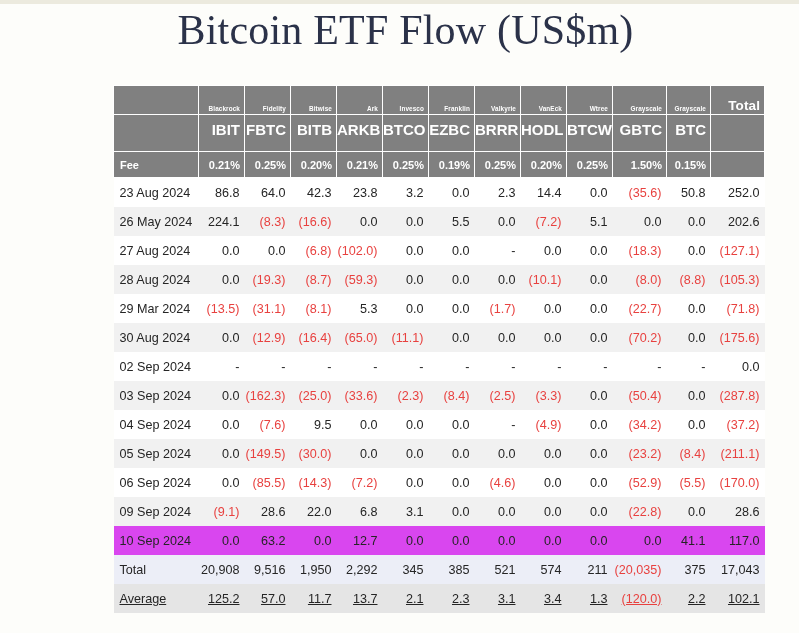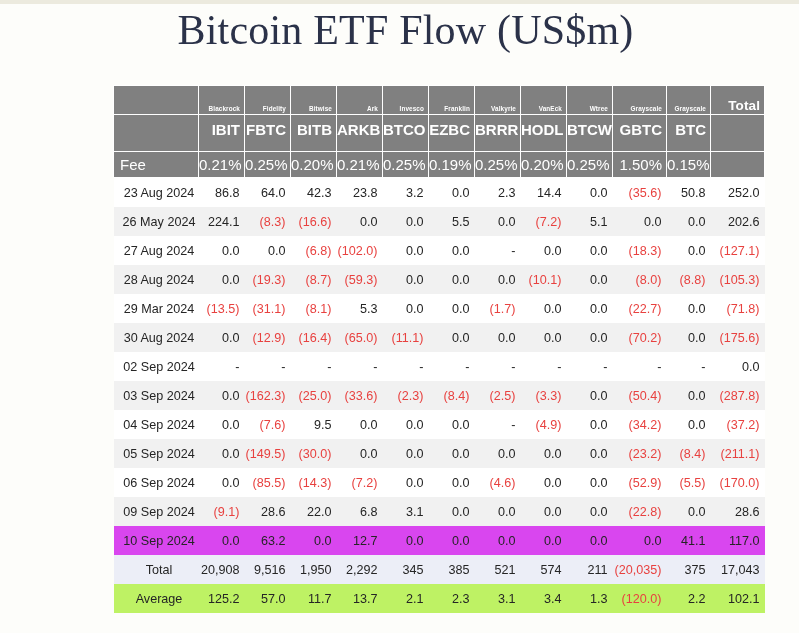--- a/index.html
+++ b/index.html
@@ -59,51 +59,51 @@
   }
   tr.r-ticker th{
     height:28px;
     font-size:15px;
     font-weight:bold;
     padding:0 4px 8px 0;
     vertical-align:middle;
   }
   tr.r-fee th{
     height:25px;
-    font-size:15px;
-    font-weight:normal;
+    font-size:11px;
+    font-weight:bold;
     padding:0 4px 0 0;
     vertical-align:middle;
   }
   tr.r-fee th.fee-label,
   tr.r-company th.blank-head,
   tr.r-ticker th.blank-head{
     text-align:left;
     padding-left:6px;
   }
 
   tbody td{
     height:29px;
     padding:0 5px 0 0;
     text-align:right;
     color:#252525;
     border:none;
     vertical-align:middle;
     white-space:nowrap;
   }
   tbody td.date{
-    text-align:center;
+    text-align:left;
     padding-left:6px;
     padding-right:0;
   }
   tbody tr.odd td{background:#ffffff;}
   tbody tr.even td{background:#f1f1f1;}
   tbody tr.hl td{background:#d946ef;}
   tbody tr.sum td{background:#eceef7;}
-  tbody tr.sum.last td{background:#bef264;}
+  tbody tr.sum.last td{background:#e5e5e5;text-decoration:underline;}
   .neg{color:#e8413f;}
   tbody tr.sum td.date{font-weight:normal;}
 </style>
 </head>
 <body>
 
 <div id="topstrip"></div>
 
 <div id="title">Bitcoin ETF Flow (US$m)</div>
 

